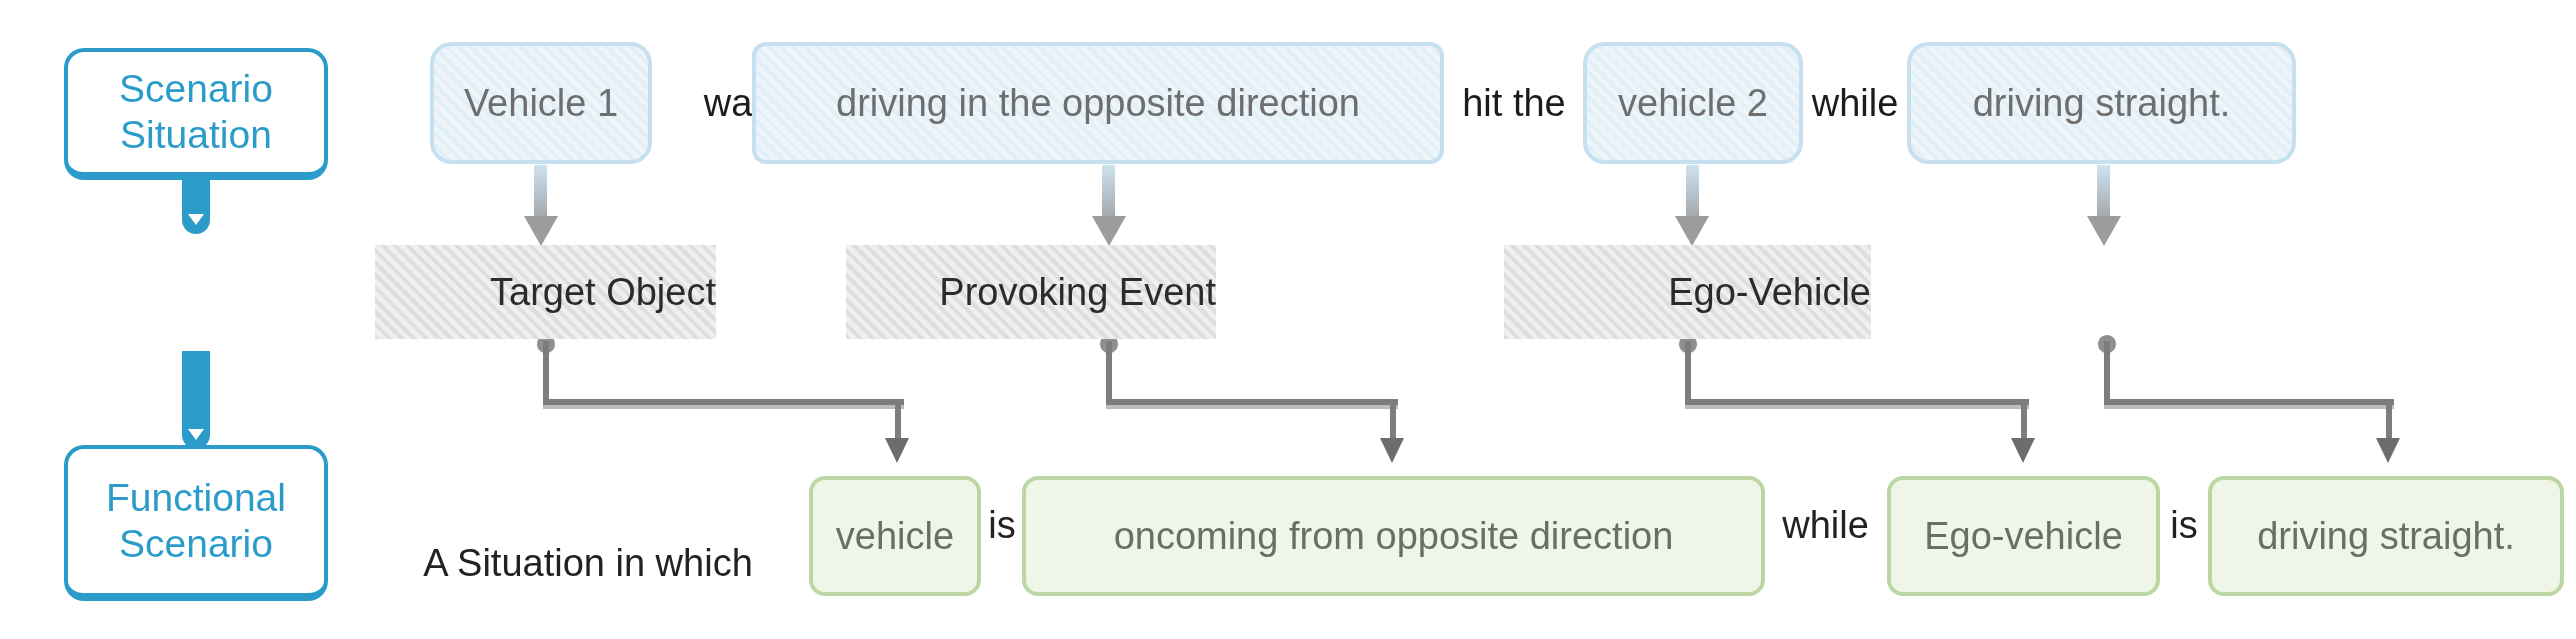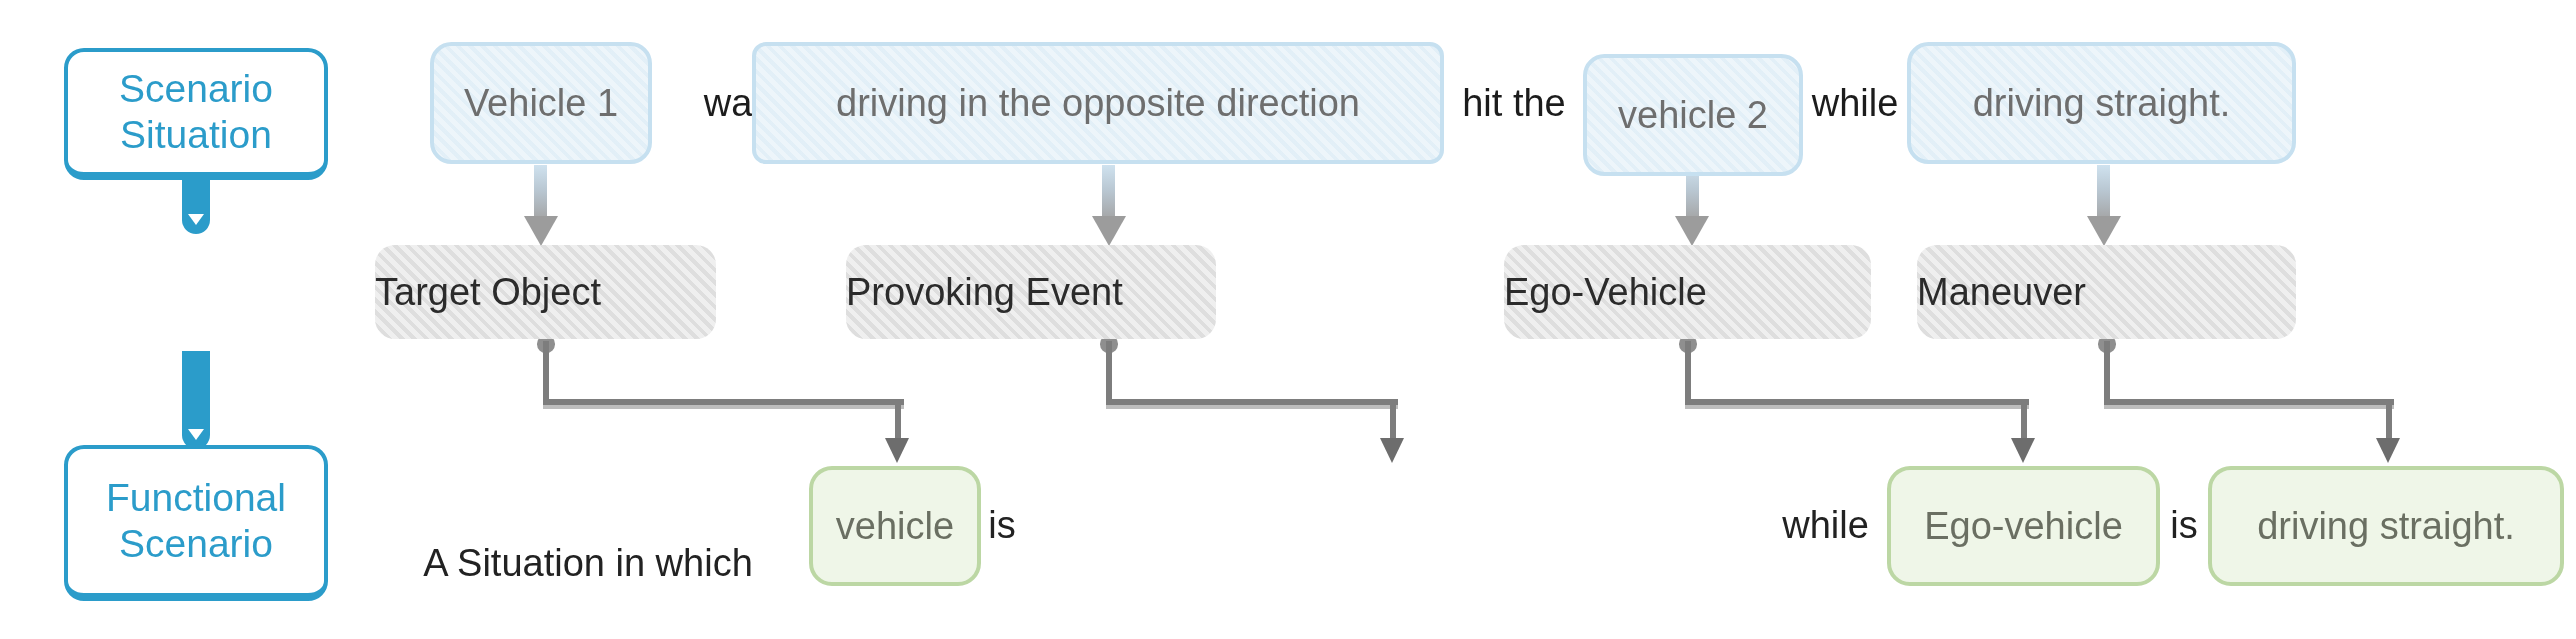--- a/index.html
+++ b/index.html
@@ -45,21 +45,21 @@
     border:4px solid var(--hl-blue-border);border-radius:21.5px;
     display:flex;align-items:center;justify-content:center;
     color:#6e6e6e;font-size:38px;white-space:nowrap;z-index:2;
   }
   .plain-top{
     position:absolute;top:42px;height:122px;display:flex;align-items:center;justify-content:center;
     color:#1c1c1c;font-size:38px;white-space:nowrap;z-index:2;
   }
   .b1{left:430px;width:222px;}
   .b2{left:752px;width:692px;border-radius:14px;}
-  .b3{left:1583px;width:220px;margin-top:12px;}
+  .b3{left:1583px;width:220px;}
   .b4{left:1907px;width:389px;}
   .p1{left:704px;width:67px;}
   .p2{left:1452px;width:124px;}
   .p3{left:1808px;width:94px;}
   
   .varrow{
     position:absolute;top:165px;width:13.4px;height:56px;
     background:linear-gradient(#cfe2ef 0%, #b9c7d2 45%, #a3a3a3 100%);z-index:1;
   }
   .vhead{
@@ -69,22 +69,22 @@
   }
   .a1s{left:534px;} .a1h{left:524px;}
   .a2s{left:1102px;} .a2h{left:1092px;}
   .a3s{left:1686px;} .a3h{left:1675px;}
   .a4s{left:2097px;} .a4h{left:2087px;}
   
   .feature{
     position:absolute;top:245px;height:94px;box-sizing:border-box;
     background-color:var(--feature-gray);
     background-image:repeating-linear-gradient(45deg, #dedede 0 4px, #efefef 4px 8.7px);
-    display:flex;align-items:center;justify-content:flex-start;
-    color:#2b2b2b;font-size:38px;white-space:nowrap;z-index:2;border-radius:20px;
+    display:flex;align-items:center;justify-content:flex-end;
+    color:#2b2b2b;font-size:38px;white-space:nowrap;z-index:2;
   }
   .f1{left:375px;width:341px;}
   .f2{left:846px;width:370px;}
   .f3{left:1504px;width:367px;}
   .f4{left:1917px;width:379px;}
   
   .dot{position:absolute;top:335px;width:17.5px;height:17.5px;border-radius:50%;background:#8f8f8f;z-index:1;}
   .seg{position:absolute;background:var(--conn-gray);z-index:1;}
   .seg.h{box-shadow:0 4px 0 #bdbdbd;}
   .ehead{
@@ -103,22 +103,22 @@
   
   .e3dot{left:1679px;} .e3v1{left:1685px;top:341px;width:6px;height:61px;}
   .e3h{left:1685px;top:399px;width:344px;height:6px;}
   .e3v2{left:2021px;top:399px;width:6px;height:44px;} .e3head{left:2011px;}
   
   .e4dot{left:2098px;} .e4v1{left:2104px;top:341px;width:6px;height:61px;}
   .e4h{left:2104px;top:399px;width:290px;height:6px;}
   .e4v2{left:2386px;top:399px;width:6px;height:44px;} .e4head{left:2376px;}
   
   .hl-green{
-    position:absolute;top:466px;height:120px;box-sizing:border-box;
-    background:var(--hl-green-fill);border:4px solid var(--hl-green-border);border-radius:23px;
+    position:absolute;top:476px;height:120px;box-sizing:border-box;
+    background:var(--hl-green-fill);border:4px solid var(--hl-green-border);border-radius:16px;
     display:flex;align-items:center;justify-content:center;
     color:#6a6f62;font-size:38px;white-space:nowrap;z-index:2;
   }
   .plain-bot{
     position:absolute;top:465px;height:120px;display:flex;align-items:center;justify-content:center;
     color:#222222;font-size:38px;white-space:nowrap;z-index:2;
   }
   .g1{left:809px;width:172px;}
   .g2{left:1022px;width:743px;}
   .g3{left:1887px;width:273px;}
@@ -179,23 +179,20 @@
 
   <div class="feature f1">
     <span>Target Object</span>
   </div>
   <div class="feature f2">
     <span>Provoking Event</span>
   </div>
   <div class="feature f3">
     <span>Ego-Vehicle</span>
   </div>
-  <div class="feature f4">
-    <span>Maneuver</span>
-  </div>
 
   <div class="dot e1dot"></div>
   <div class="seg e1v1"></div>
   <div class="seg h e1h"></div>
   <div class="seg e1v2"></div>
   <div class="ehead e1head"></div>
 
   <div class="dot e2dot"></div>
   <div class="seg e2v1"></div>
   <div class="seg h e2h"></div>
@@ -216,20 +213,23 @@
 
   <div class="plain-bot q1">
     <span>A Situation in which</span>
   </div>
   <div class="hl-green g1">
     <span>vehicle</span>
   </div>
   <div class="plain-bot q2">
     <span>is</span>
   </div>
+  <div class="hl-green g2">
+    <span>oncoming from opposite direction</span>
+  </div>
   <div class="plain-bot q3">
     <span>while</span>
   </div>
   <div class="hl-green g3">
     <span>Ego-vehicle</span>
   </div>
   <div class="plain-bot q4">
     <span>is</span>
   </div>
   <div class="hl-green g4">

